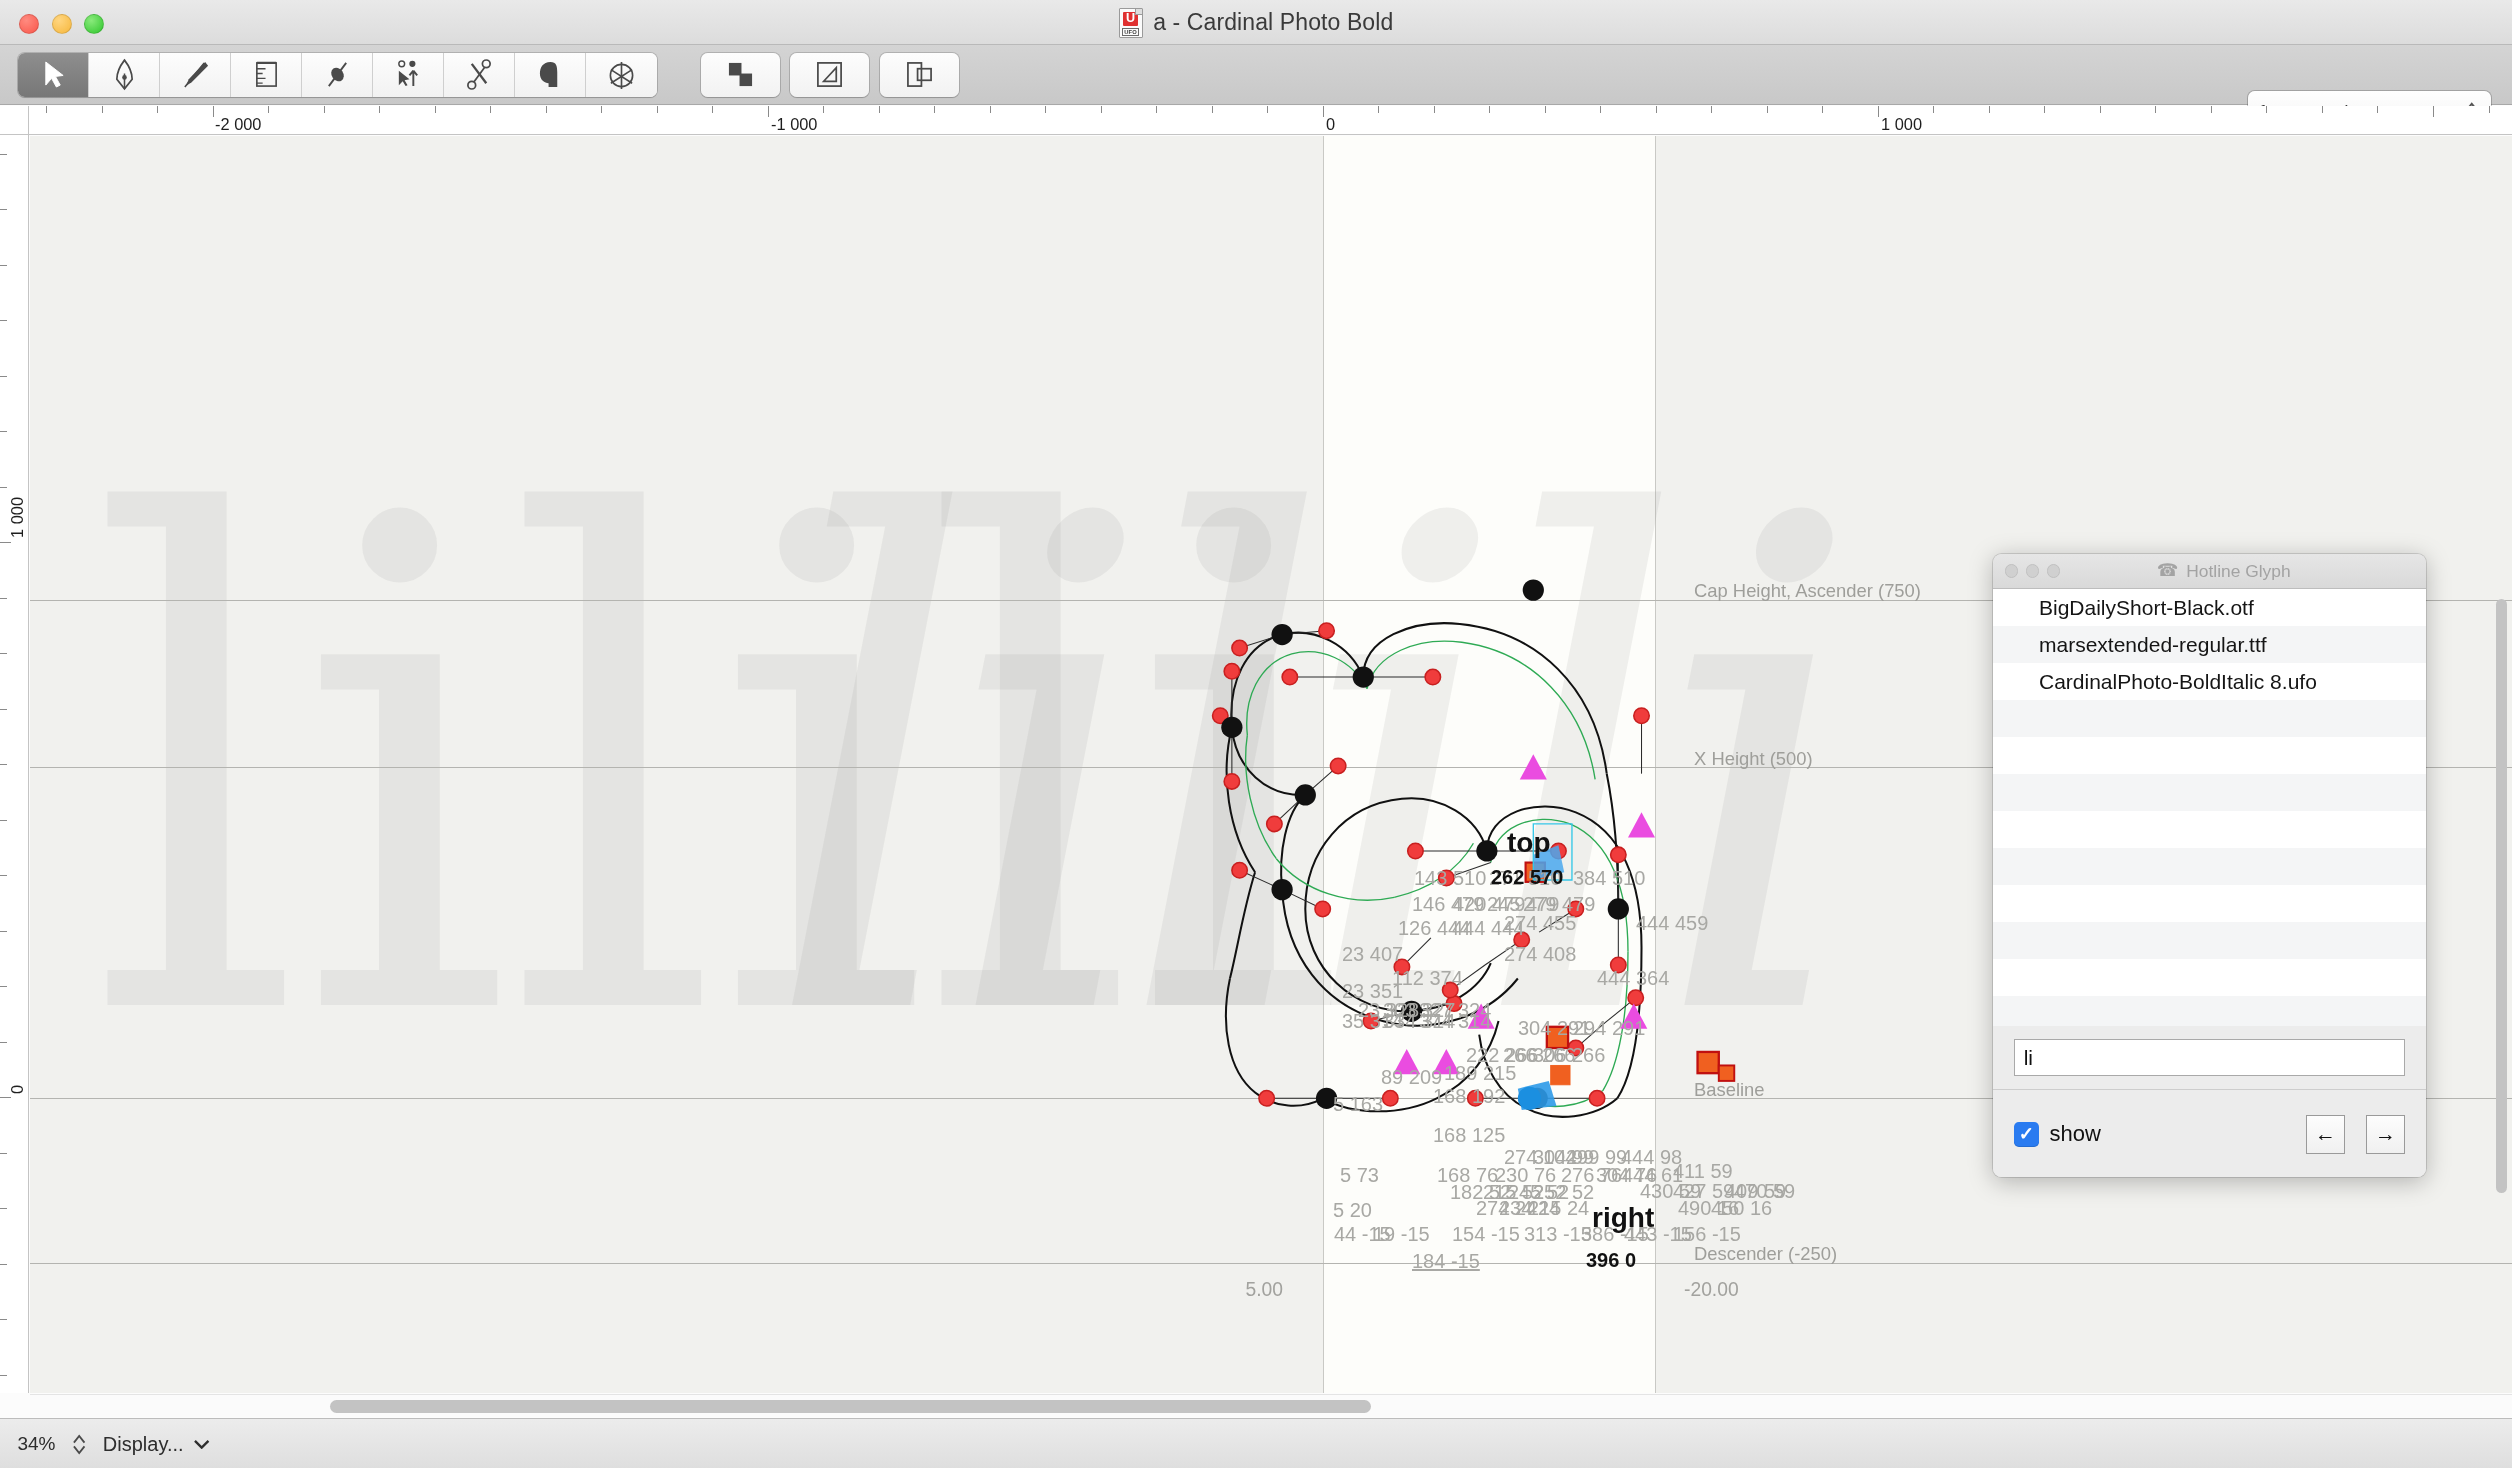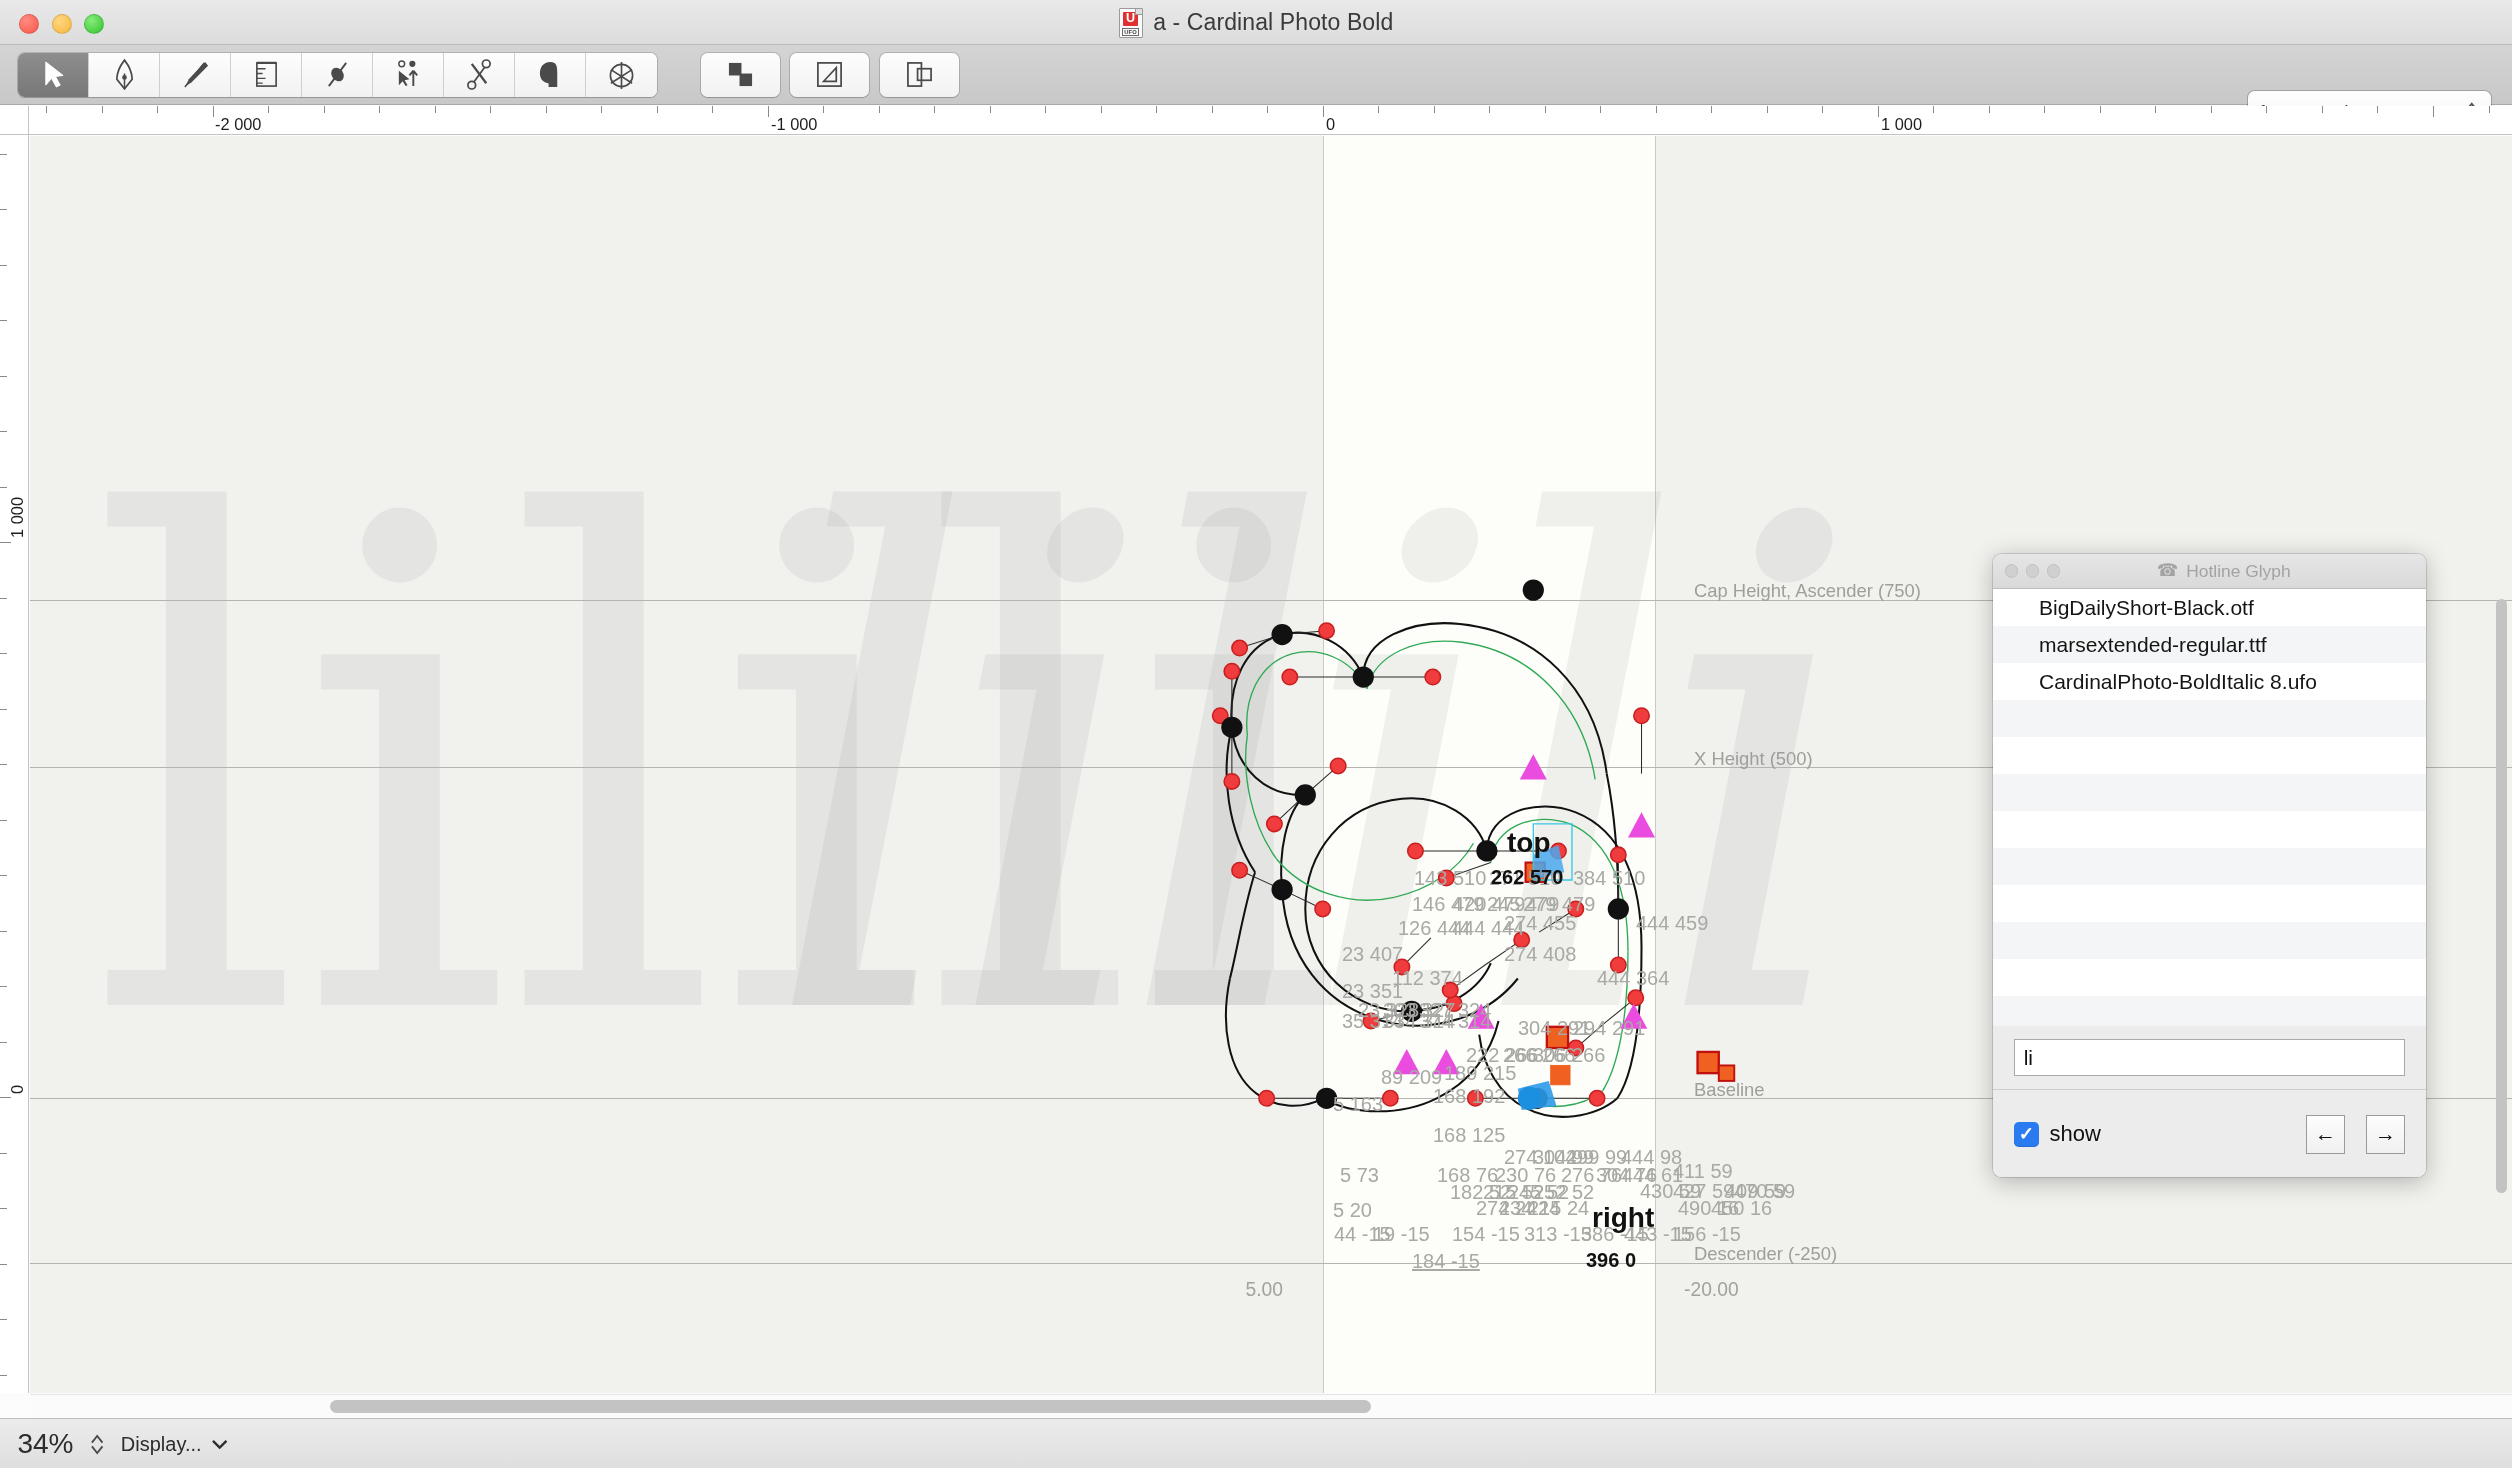--- a/index.html
+++ b/index.html
@@ -261,21 +261,21 @@
 
   
   .statusbar {
     position: absolute; left: 0; bottom: 0;
     width: 2512px; height: 51px;
     background: linear-gradient(to bottom, #ececec, #dedede);
     border-top: 1px solid #bcbcbc;
     display: flex; align-items: center;
     padding-left: 17.4px; gap: 15.5px;
   }
-  .zoom-val { font-size: 28px; color: #2d2d2d; }
+  .zoom-val { font-size: 19px; color: #2d2d2d; }
   .stepper {
     display: flex; flex-direction: column; gap: 1px;
     color: #4a4a4a;
   }
   .display-menu {
     display: flex; align-items: center; gap: 9.7px;
     font-size: 20px; color: #2d2d2d;
   }
 
   

